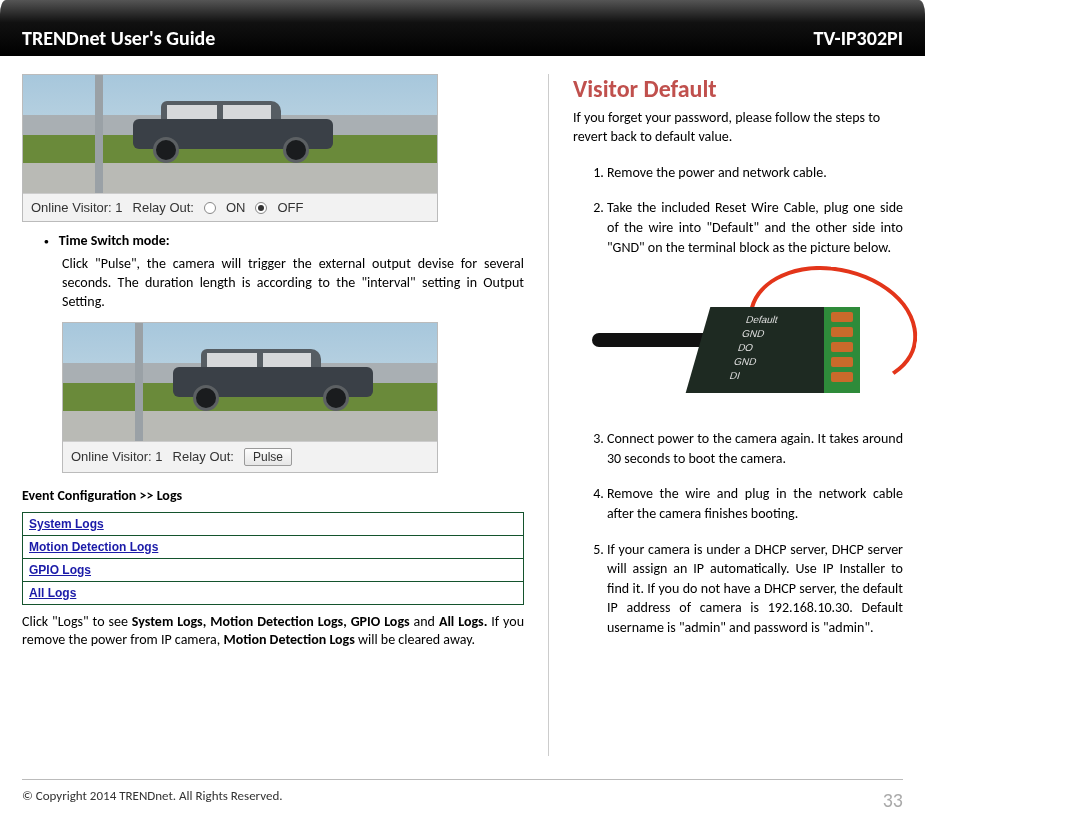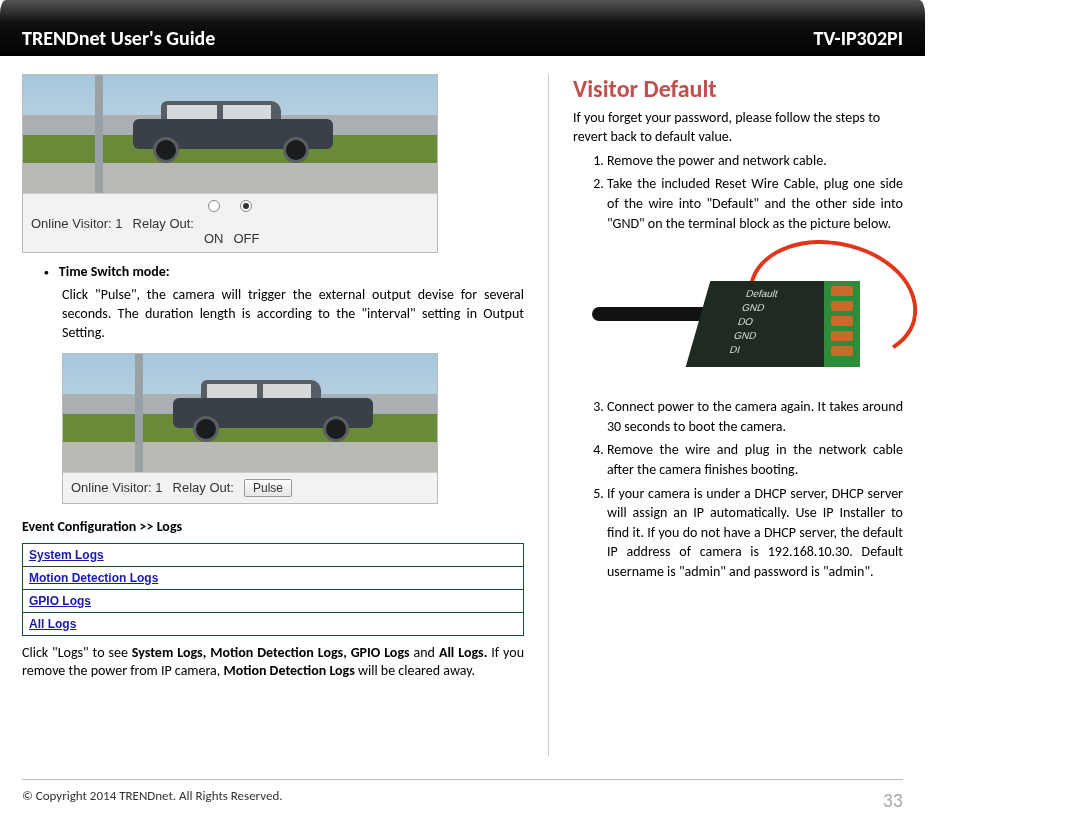--- a/index.html
+++ b/index.html
@@ -33,36 +33,36 @@
   .car { position:absolute; left:110px; top:22px; width:200px; height:60px; }
   .car .body { position:absolute; left:0; top:22px; width:200px; height:30px; background:#3a4047; border-radius:6px; }
   .car .cab { position:absolute; left:28px; top:4px; width:120px; height:30px; background:#565d63; border-radius:6px 10px 4px 4px; }
   .car .win { position:absolute; left:34px; top:8px; width:50px; height:16px; background:#d6d8da; }
   .car .win2 { position:absolute; left:90px; top:8px; width:48px; height:16px; background:#d6d8da; }
   .car .w1, .car .w2 { position:absolute; bottom:-6px; width:26px; height:26px; background:#1a1c1e; border-radius:50%; border:3px solid #5c6063; }
   .car .w1 { left:20px; } .car .w2 { left:150px; }
   .pole { position:absolute; left:72px; top:0; width:8px; height:118px; background:#9aa1a6; }
   .status-bar { padding:6px 8px; font: 13px Tahoma, Arial, sans-serif; color:#333; background:#f2f2f2; border-top:1px solid #ccc; display:flex; align-items:center; gap:10px; }
   .status-bar .lbl { white-space: nowrap; }
-  .radio { display:inline-flex; align-items:center; gap:19px;flex-direction:column; }
+  .radio { display:inline-flex; align-items:center; gap:10px; }
   .radio .dot { width:12px; height:12px; border:1px solid #888; border-radius:50%; background:#fff; display:inline-block; position:relative; }
   .radio.checked .dot::after { content:""; position:absolute; left:2px; top:2px; width:6px; height:6px; background:#333; border-radius:50%; }
   .btn { display:inline-block; padding:1px 8px; border:1px solid #9a9a9a; background:linear-gradient(#fdfdfd,#e6e6e6); font:12px Tahoma, Arial, sans-serif; border-radius:2px; }
   .bullet { display:flex; gap:10px; margin:4px 0 4px 22px; }
   .bullet::before { content:"\25CF"; font-size:8px; line-height:18px; }
   .body-text { font-size:14px; line-height:1.35; }
   .justify { text-align: justify; }
   .bold { font-weight: bold; }
   .section-title { font-weight:bold; font-size:14px; margin:14px 0 8px 0; }
   .logs-table { width:100%; border:1px solid #111; border-collapse:collapse; font:12px Tahoma, Arial, sans-serif; }
   .logs-table td { border:1px solid #14532d; padding:4px 6px; }
   .logs-table a { color:#1a1aa8; text-decoration:underline; font-weight:bold; }
   .h2-orange { color:#C0504D; font-size:24px; font-weight:bold; margin-bottom:6px; }
   ol.steps { list-style: decimal; padding-left: 34px; }
-  ol.steps li { font-size:14px; line-height:1.4; margin:4px 0; text-align: justify; }
+  ol.steps li { font-size:14px; line-height:1.4; margin:16px 0; text-align: justify; }
   .connector { width:300px; height:140px; margin:14px auto 10px; position:relative; }
   .wire { position:absolute; left:4px; top:60px; width:120px; height:14px; background:#111; border-radius:7px; }
   .block { position:absolute; left:110px; top:34px; width:140px; height:86px; background:#1e2a22; transform: skewX(-16deg); }
   .term { position:absolute; left:236px; top:34px; width:36px; height:86px; background:#2e8b3a; }
   .screw { width:22px; height:10px; background:#c96a2b; margin:5px auto; border-radius:2px; }
   .labels { position:absolute; left:150px; top:40px; font:10px Tahoma, Arial, sans-serif; color:#ddd; line-height:14px; transform: skewX(-16deg); }
   .loop { position:absolute; left:160px; top:-6px; width:170px; height:120px; border:4px solid #e3351a; border-radius:50% 60% 50% 50%; background:transparent; transform: rotate(6deg); border-bottom-color:transparent; }
   .footer { position:absolute; left:22px; right:22px; bottom:22px; border-top:1px solid #bbb; padding-top:8px; font-size:13px; color:#333; display:flex; justify-content:space-between;text-align:center; }
   .pgnum { color:#aaa; font-size:20px; }
 </style>

